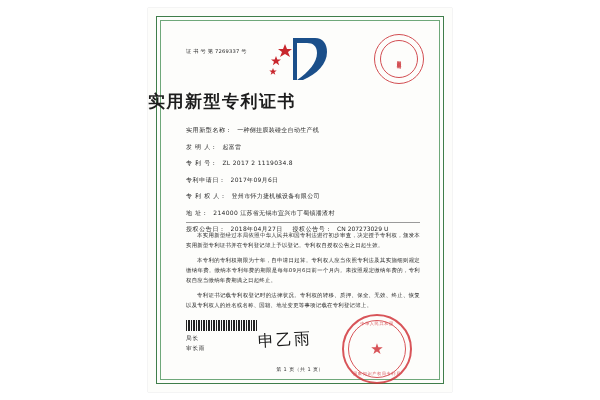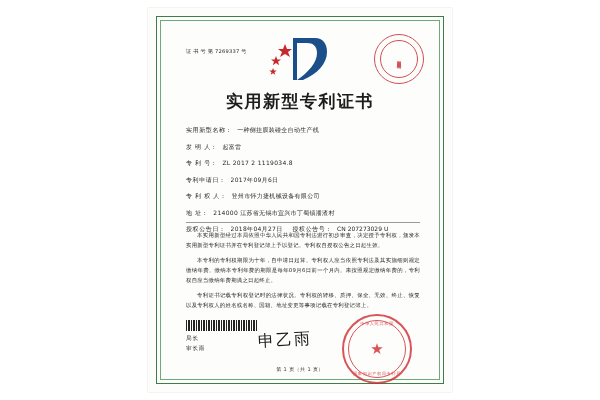--- a/index.html
+++ b/index.html
@@ -112,21 +112,20 @@
     padding: 2px;
     box-sizing: border-box;
   }
 
   
   #title {
     position: absolute;
     left: 0;
     right: 0;
     top: 82px;
-    text-align: center;
     font-size: 17px;
     font-weight: bold;
     color: #1d1d1d;
     letter-spacing: 1.5px;
     font-family: "DejaVu Serif", "Liberation Serif", serif;
   }
 
   
   #fields {
     position: absolute;

